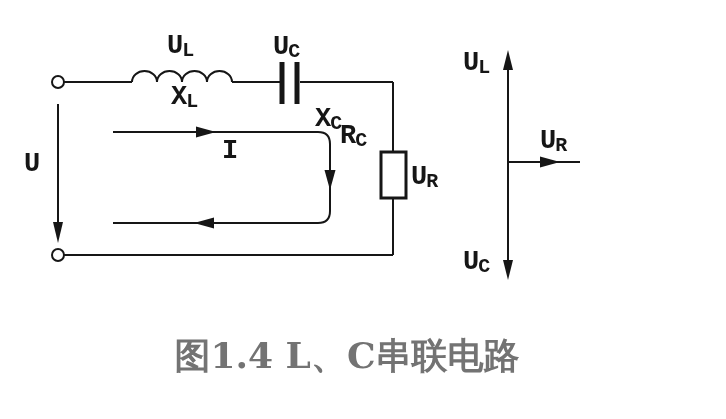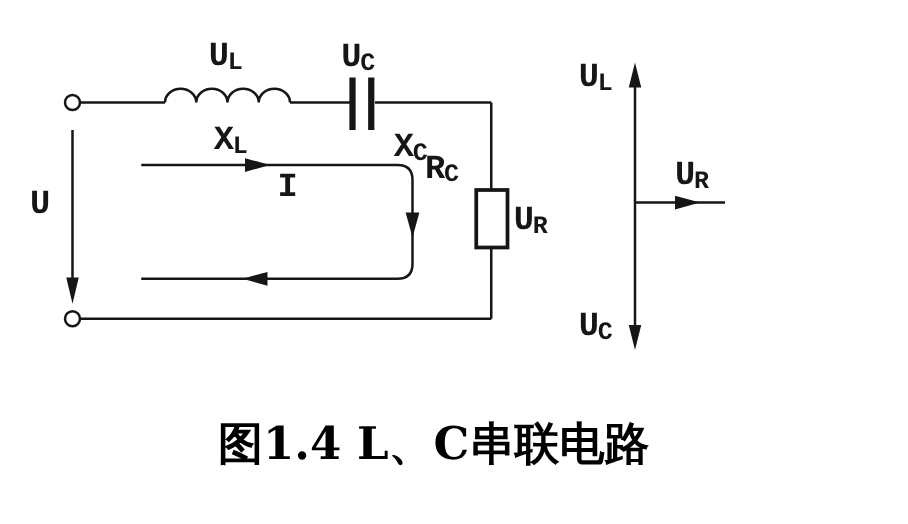--- a/index.html
+++ b/index.html
@@ -11,21 +11,21 @@
   .stage svg { position:absolute; left:0; top:0; }
   .lbl {
     position:absolute; color:#161616;
     font-family:"Liberation Mono", monospace;
     font-weight:bold; font-size:27px; line-height:1; white-space:nowrap;
     letter-spacing:-1px;
   }
   .lbl .sub { font-size:20px; position:relative; top:3px; letter-spacing:-1px; }
   .caption {
     position:absolute; left:0; top:334px; width:694px;
-    text-align:center; color:#000000;
+    text-align:center; color:#737373;
     font-family:"DejaVu Serif", serif; font-weight:bold;
     font-size:36px; line-height:1.2; white-space:nowrap;
   }
 </style>
 </head>
 <body>
 
 <div class="stage">
 
   <svg width="726" height="419" viewBox="0 0 726 419">
@@ -64,21 +64,21 @@
       <line x1="508" y1="62" x2="508" y2="268"></line>
       <polygon points="503,70 513,70 508,50" fill="#161616" stroke="none"></polygon>
       <polygon points="503,260 513,260 508,280" fill="#161616" stroke="none"></polygon>
       <line x1="508" y1="162" x2="692" y2="162"></line>
       <polygon points="540,156.5 540,167.5 560,162" fill="#161616" stroke="none"></polygon>
       <polygon points="682,156.5 682,167.5 702,162" fill="#161616" stroke="none"></polygon>
     </g>
   </svg>
 
   <div class="lbl" style="left:167px; top:33px;"><span>U</span><span class="sub">L</span></div>
-  <div class="lbl" style="left:171px; top:84px;margin-top:16px;"><span>X</span><span class="sub">L</span></div>
+  <div class="lbl" style="left:171px; top:84px;"><span>X</span><span class="sub">L</span></div>
   <div class="lbl" style="left:273px; top:34px;"><span>U</span><span class="sub">C</span></div>
   <div class="lbl" style="left:315px; top:106px;"><span>X</span><span class="sub">C</span></div>
   <div class="lbl" style="left:340px; top:123px;"><span>R</span><span class="sub">C</span></div>
   <div class="lbl" style="left:411px; top:164px;"><span>U</span><span class="sub">R</span></div>
   <div class="lbl" style="left:24px; top:151px;"><span>U</span><span class="sub"></span></div>
   <div class="lbl" style="left:222px; top:138px;"><span>I</span><span class="sub"></span></div>
 
   <div class="lbl" style="left:463px; top:50px;"><span>U</span><span class="sub">L</span></div>
   <div class="lbl" style="left:463px; top:249px;"><span>U</span><span class="sub">C</span></div>
   <div class="lbl" style="left:540px; top:128px;"><span>U</span><span class="sub">R</span></div>

